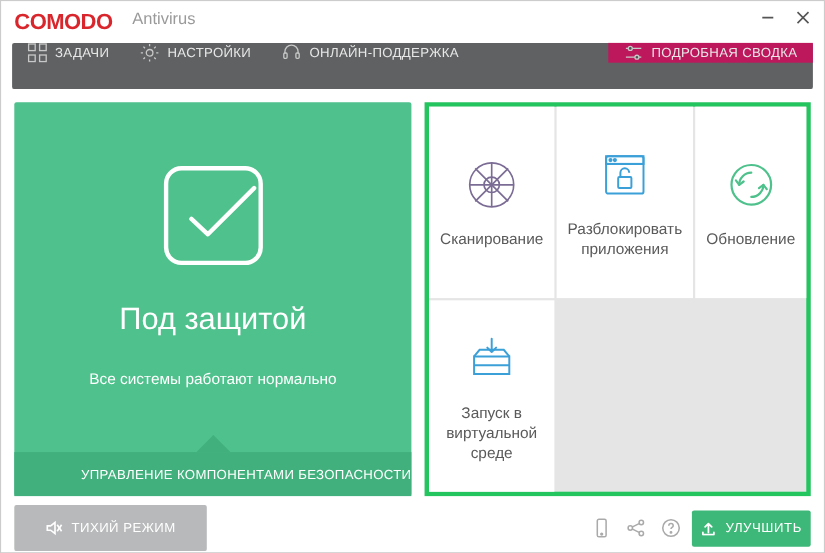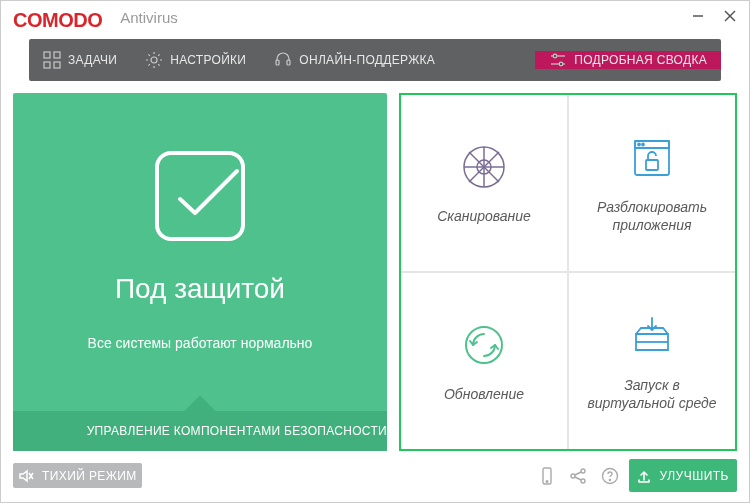--- a/index.html
+++ b/index.html
@@ -4,43 +4,43 @@
 <style>
 * { margin: 0; padding: 0; box-sizing: border-box; font-family: "Segoe UI", Arial, sans-serif; }
 body { background: #fff; width: 750px; height: 503px; overflow: hidden; border: 1px solid #ccc; }
 
 .titlebar { display: flex; align-items: flex-start; padding: 8px 12px; height: 38px; }
 .brand { font-size: 20px; font-weight: 700; letter-spacing: -0.5px; color: #d9262c; }
 .brand-sub { font-size: 15px; color: #9a9a9a; margin-left: 18px; font-weight: 400; }
 .win-controls { margin-left: auto; display: flex; gap: 18px; align-items: center; }
 .win-btn { width: 14px; height: 14px; display: flex; align-items: center; justify-content: center; color: #555; cursor: pointer; }
 
-.toolbar { background: #5f6162; height: 42px; margin: 0 28px; display: flex; align-items: center; border-radius: 2px; }
+.toolbar { background: #5f6162; height: 42px; margin: 0 10px; display: flex; align-items: flex-start; border-radius: 2px; }
 .tool-item { display: flex; align-items: center; gap: 7px; padding: 0 14px; color: #e8e8e8; font-size: 12px; letter-spacing: 0.3px; cursor: pointer; }
 .tool-item svg { flex-shrink: 0; }
 .tool-spacer { flex: 1; }
 .tool-item.right { background: #be185d; }
 
 .main { display: flex; gap: 12px; padding: 12px 12px 8px 12px; height: 378px; }
 
 .status-card { width: 374px; background: #4ec18c; border-radius: 2px; position: relative; display: flex; flex-direction: column; align-items: center; color: #fff; }
 .check-wrap { margin-top: 48px; }
 .status-title { font-size: 28px; font-weight: 300; margin-top: 18px; }
 .status-sub { font-size: 14px; margin-top: 30px; font-weight: 500; }
 .status-footer { position: absolute; bottom: 0; left: 0; right: 0; background: #42b07d; height: 40px; display: flex; align-items: center; justify-content: flex-end; font-size: 12px; letter-spacing: 0.3px; cursor: pointer; }
 .status-chevron { position: absolute; bottom: 40px; left: 50%; transform: translateX(-50%); width: 50px; height: 16px; overflow: hidden; }
 .status-chevron::before { content: ''; position: absolute; left: 50%; top: 8px; width: 36px; height: 36px; background: #42b07d; transform: translateX(-50%) rotate(45deg); }
 
-.tiles { flex: 1; display: grid; grid-template-columns: 1fr 1fr; grid-template-rows: 1fr 1fr; gap: 2px; background: #e5e5e5; border: 2px solid #22c55e; font-style: italic; }
+.tiles { flex: 1; display: grid; grid-template-columns: 1fr 1fr 1fr; grid-template-rows: 1fr 1fr; gap: 2px; background: #e5e5e5; border: 4px solid #22c55e; }
 .tile { background: #fff; display: flex; flex-direction: column; align-items: center; justify-content: center; gap: 14px; cursor: pointer; padding: 10px; }
 .tile-icon { height: 52px; display: flex; align-items: center; justify-content: center; }
 .tile-label { font-size: 14px; color: #5a5a5a; text-align: center; line-height: 1.3; }
 
 .footer { display: flex; align-items: center; padding: 0 12px 10px 12px; gap: 10px; }
-.silent-btn { background: #b7b9ba; color: #fff; height: 25px; padding: 0 5px; display: flex; align-items: center; gap: 8px; font-size: 12px; letter-spacing: 0.4px; cursor: pointer; border-radius: 2px; }
+.silent-btn { background: #b7b9ba; color: #fff; height: 42px; padding: 0 28px; display: flex; align-items: center; gap: 8px; font-size: 12px; letter-spacing: 0.4px; cursor: pointer; border-radius: 2px; }
 .footer-spacer { flex: 1; }
 .footer-icons { display: flex; gap: 14px; align-items: center; color: #aaa; }
 .footer-ico { cursor: pointer; display: flex; }
 .upgrade-btn { background: #3eb878; color: #fff; height: 33px; padding: 0 8px; display: flex; align-items: center; gap: 8px; font-size: 12px; letter-spacing: 0.5px; cursor: pointer; border-radius: 2px; }
 </style>
 </head>
 <body>
 
 <div class="titlebar">
   <span class="brand">COMODO</span>

